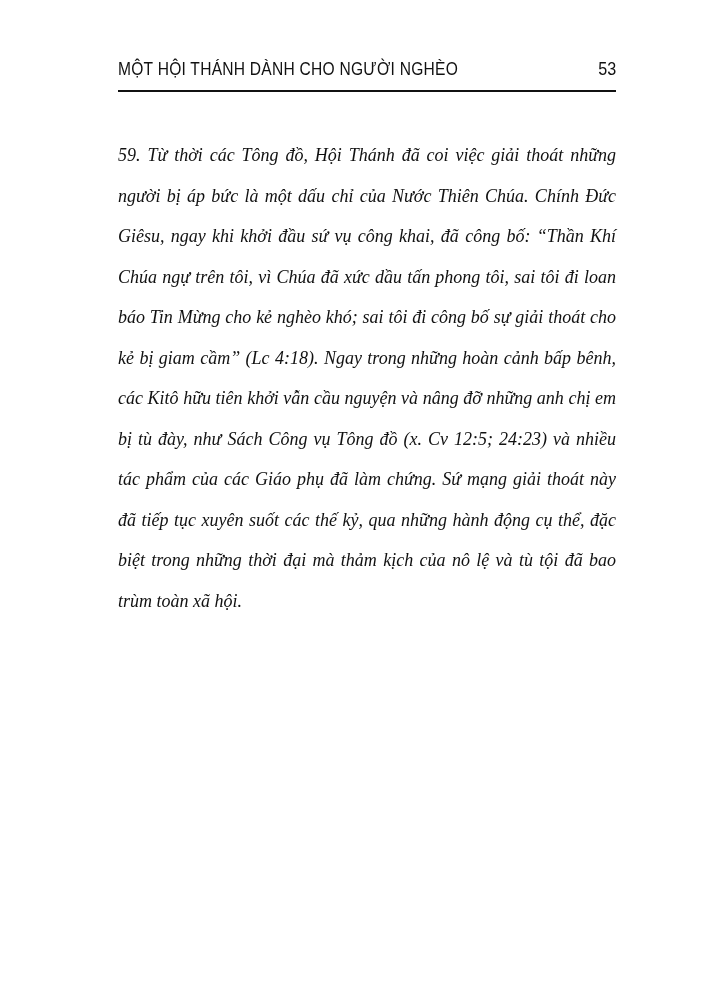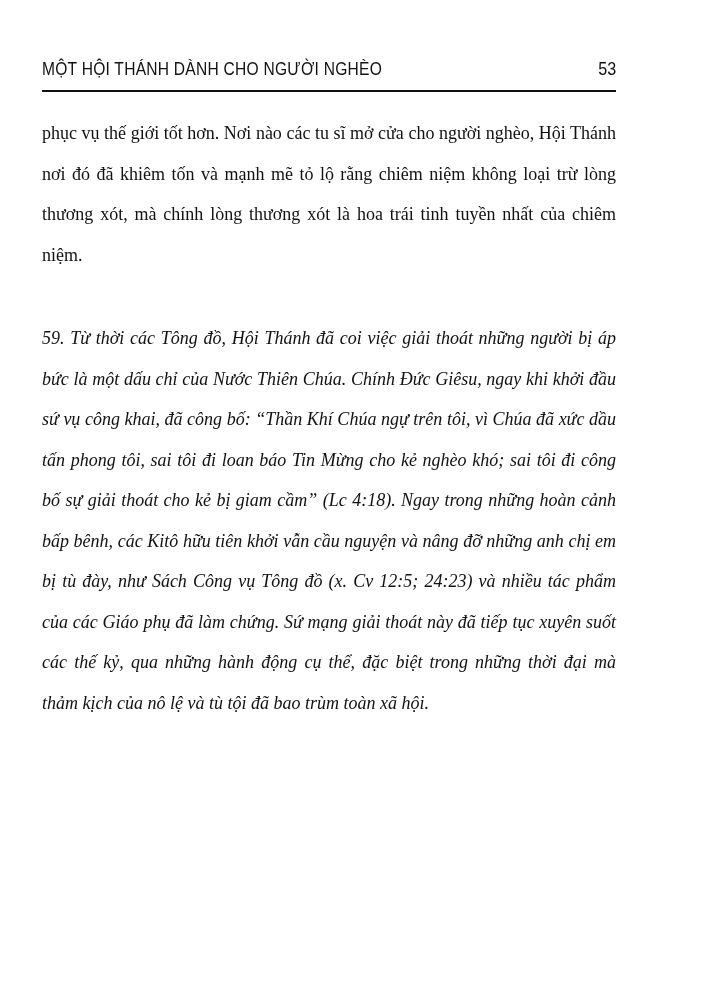--- a/index.html
+++ b/index.html
@@ -9,21 +9,21 @@
   }
   body {
     width: 705px;
     height: 1000px;
     overflow: hidden;
   }
   .page {
     box-sizing: border-box;
     width: 705px;
     height: 1000px;
-    padding: 56px 89px 0 42px;
+    padding: 56px 89px 0 118px;
     background: #ffffff;
     color: #111111;
   }
   .running-header {
     display: flex;
     justify-content: space-between;
     align-items: flex-end;
     padding-bottom: 8px;
     border-bottom: 2px solid #111111;
     font-family: "Liberation Sans", sans-serif;
@@ -81,18 +81,17 @@
 </head>
 <body>
 
 <div class="page">
 
   <div class="running-header">
     <span class="running-title">MỘT HỘI THÁNH DÀNH CHO NGƯỜI NGHÈO</span>
     <span class="page-number">53</span>
   </div>
 
-  <p class="body-text para-1">phục vụ thế giới tốt hơn. Nơi nào các tu sĩ mở cửa cho người nghèo, Hội Thánh nơi đó đã khiêm tốn và mạnh mẽ tỏ lộ rằng chiêm niệm không loại trừ lòng thương xót, mà chính lòng thương xót là hoa trái tinh tuyền nhất của chiêm niệm.</p>
 
 
   <p class="body-text para-2">59. Từ thời các Tông đồ, Hội Thánh đã coi việc giải thoát những người bị áp bức là một dấu chỉ của Nước Thiên Chúa. Chính Đức Giêsu, ngay khi khởi đầu sứ vụ công khai, đã công bố: “Thần Khí Chúa ngự trên tôi, vì Chúa đã xức dầu tấn phong tôi, sai tôi đi loan báo Tin Mừng cho kẻ nghèo khó; sai tôi đi công bố sự giải thoát cho kẻ bị giam cầm” (Lc 4:18). Ngay trong những hoàn cảnh bấp bênh, các Kitô hữu tiên khởi vẫn cầu nguyện và nâng đỡ những anh chị em bị tù đày, như Sách Công vụ Tông đồ (x. Cv 12:5; 24:23) và nhiều tác phẩm của các Giáo phụ đã làm chứng. Sứ mạng giải thoát này đã tiếp tục xuyên suốt các thế kỷ, qua những hành động cụ thể, đặc biệt trong những thời đại mà thảm kịch của nô lệ và tù tội đã bao trùm toàn xã hội.</p>
 
 </div>
 
 </body></html>

